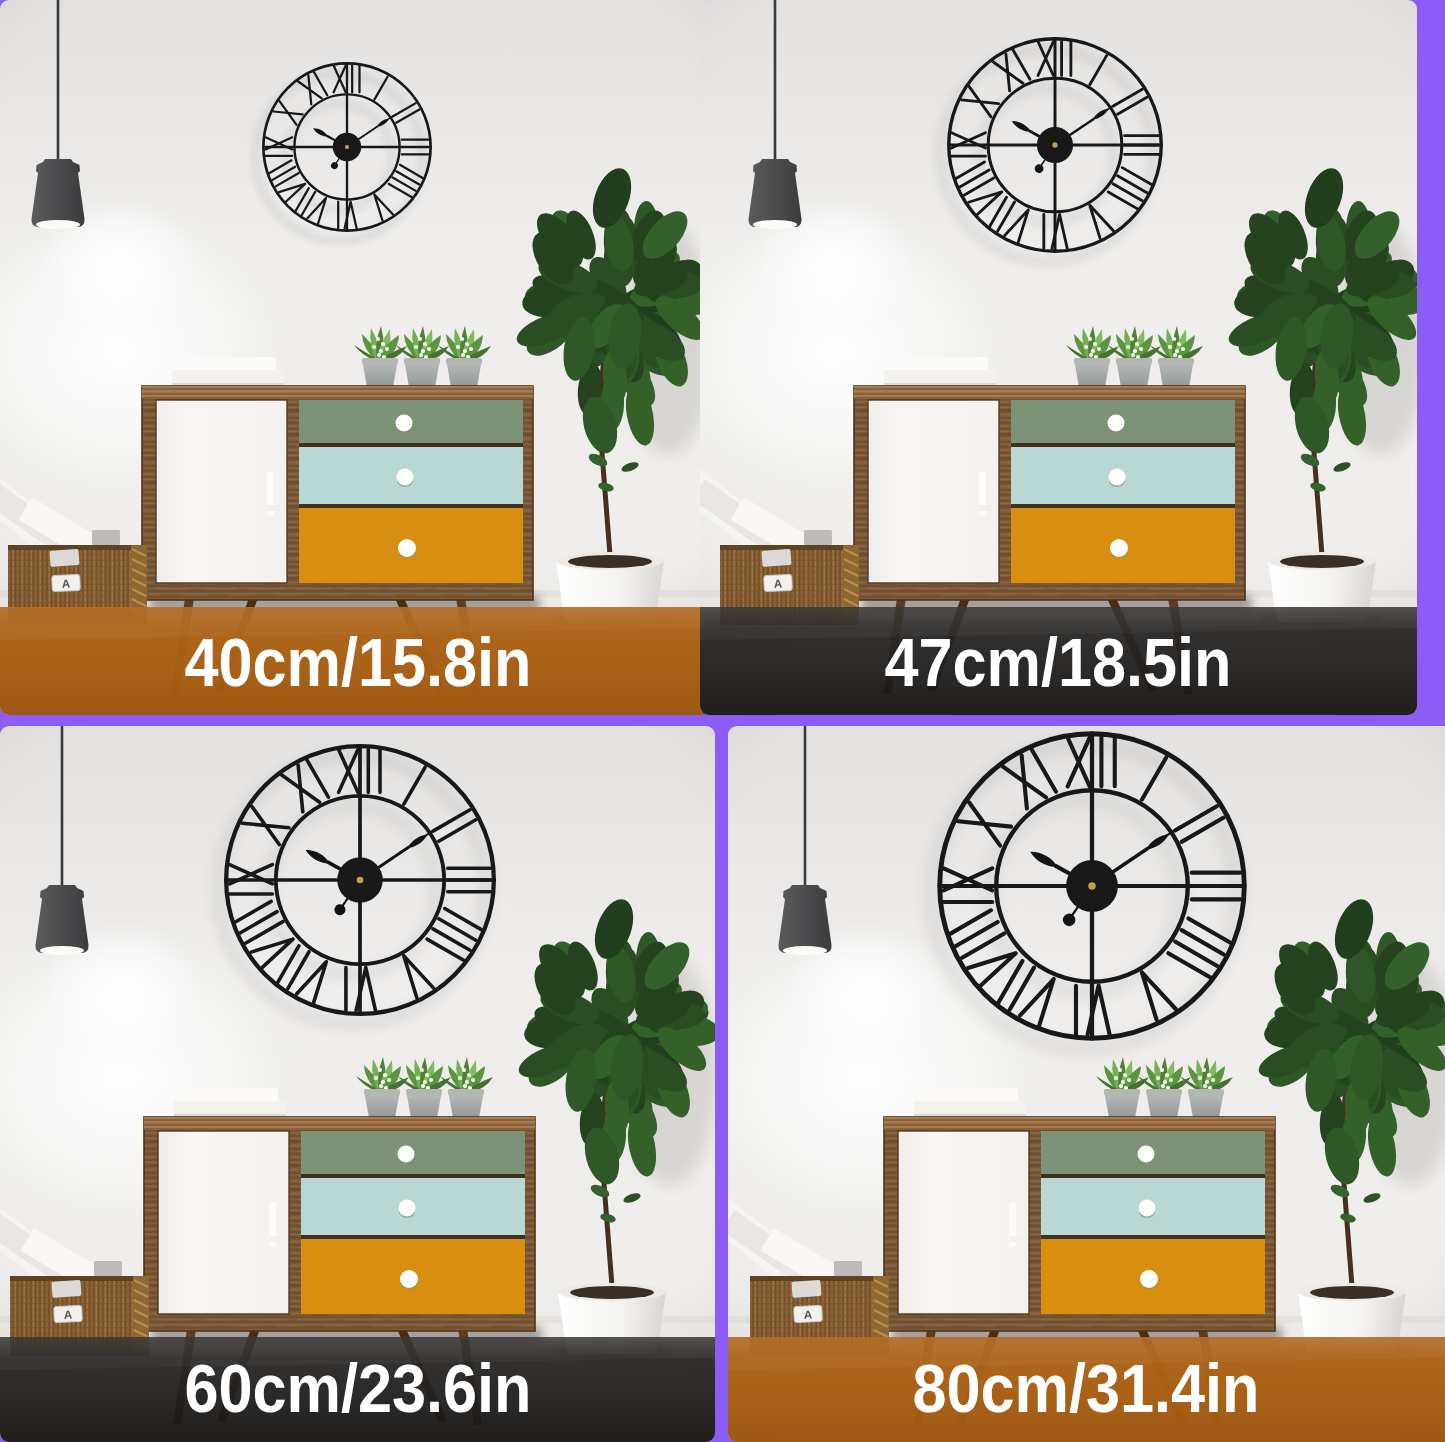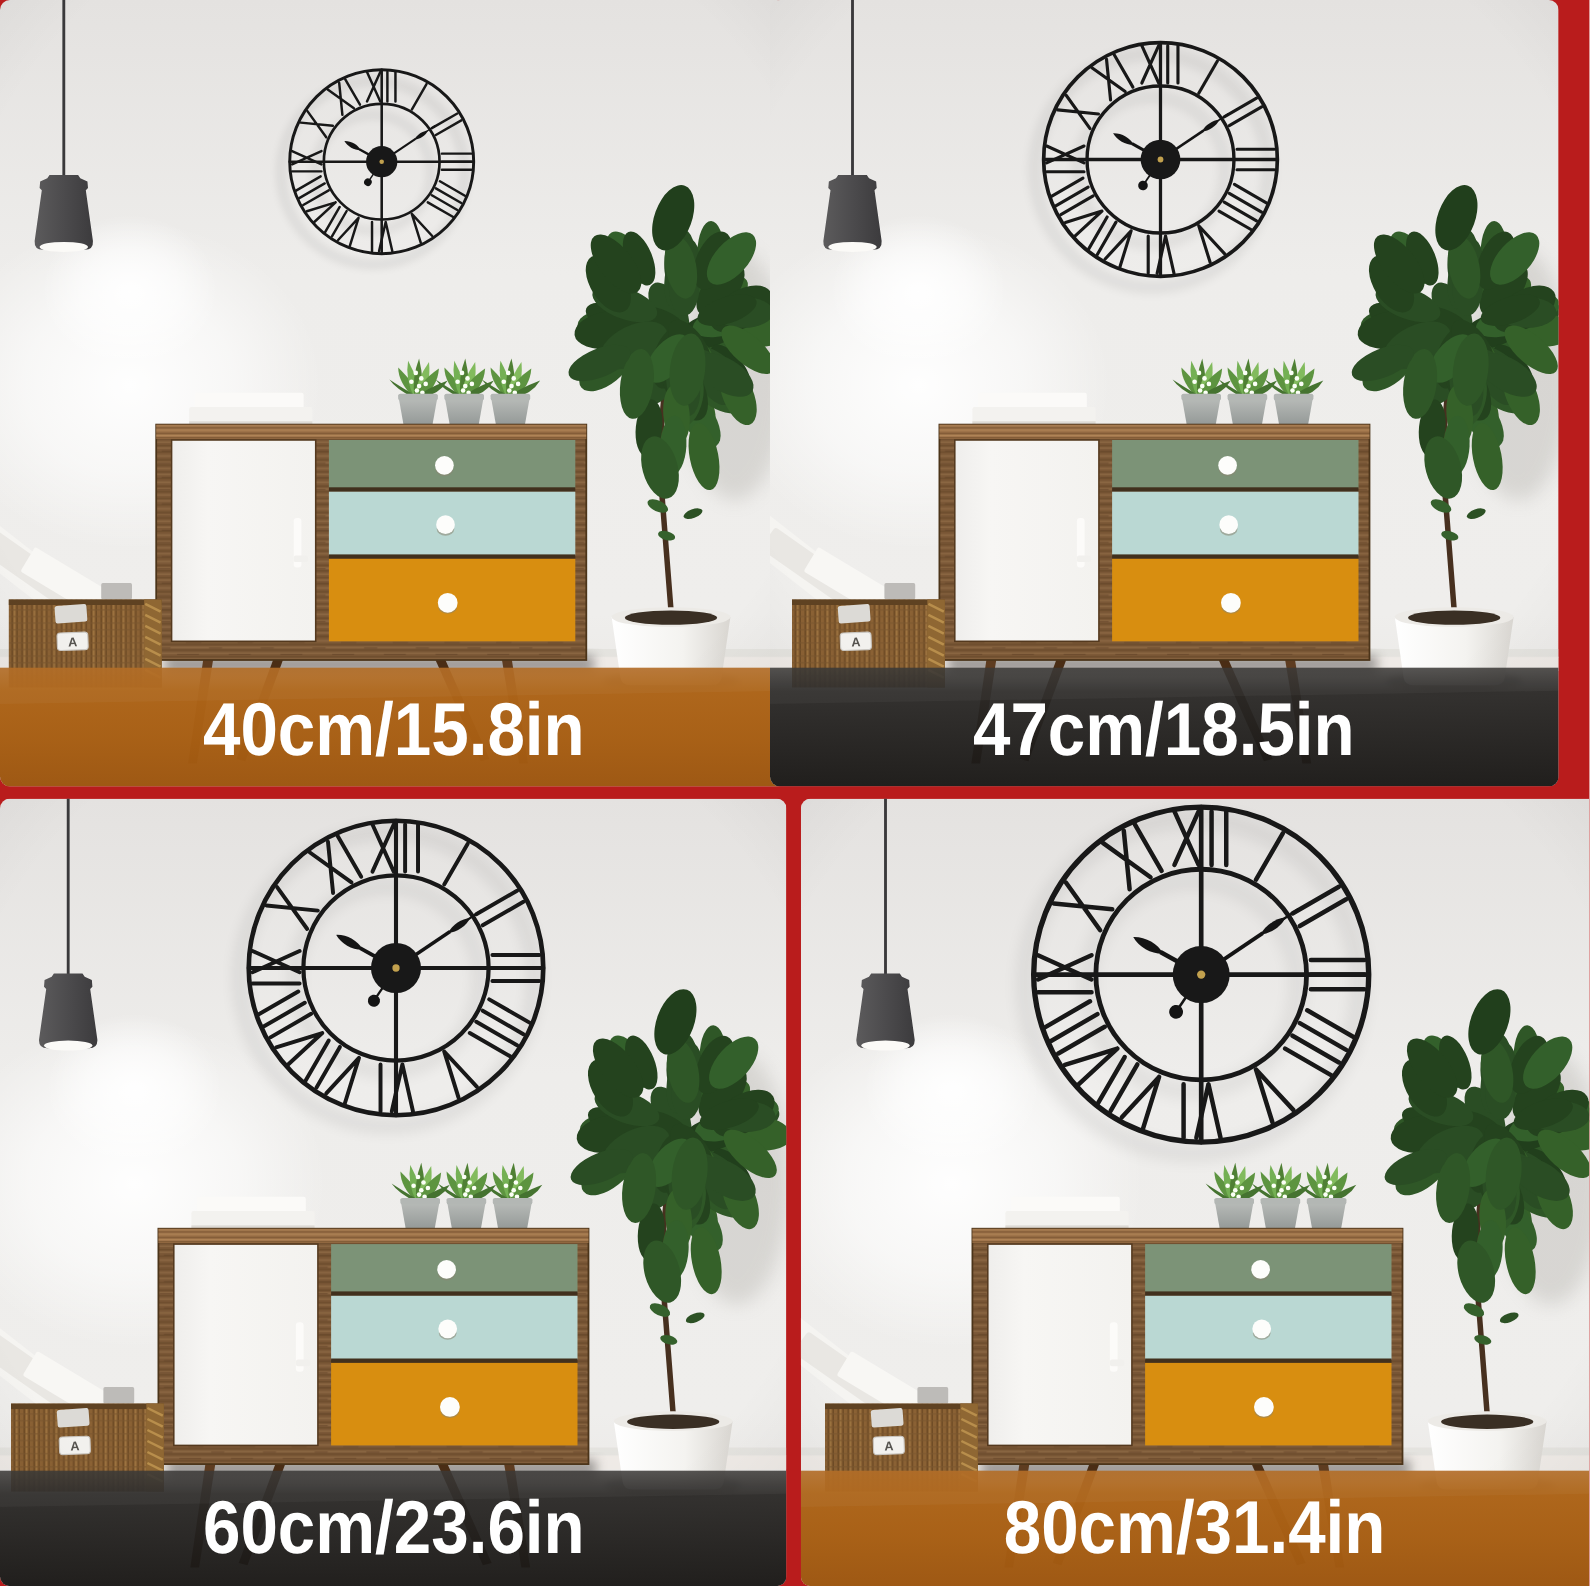--- a/index.html
+++ b/index.html
@@ -1,15 +1,15 @@
 <!DOCTYPE html>
 <html><head><meta charset="utf-8">
 <style>
  html,body{margin:0;padding:0;background:#ffffff;}
- #stage{position:relative;width:1445px;height:1442px;background:#b91c1c;overflow:hidden;font-family:"Liberation Sans",sans-serif;}
+ #stage{position:relative;width:1445px;height:1442px;background:#8b5cf6;overflow:hidden;font-family:"Liberation Sans",sans-serif;}
  .q{position:absolute;border-radius:9px;overflow:hidden;}
 </style></head>
 <body>
 <div id="stage">
 <svg width="0" height="0" style="position:absolute">
  <defs>
   <linearGradient id="wallg" x1="0" y1="0" x2="0" y2="1">
    <stop offset="0" stop-color="#e4e2e0"></stop>
           <stop offset="0.35" stop-color="#eeedeb"></stop>
    <stop offset="0.78" stop-color="#efeeec"></stop>

